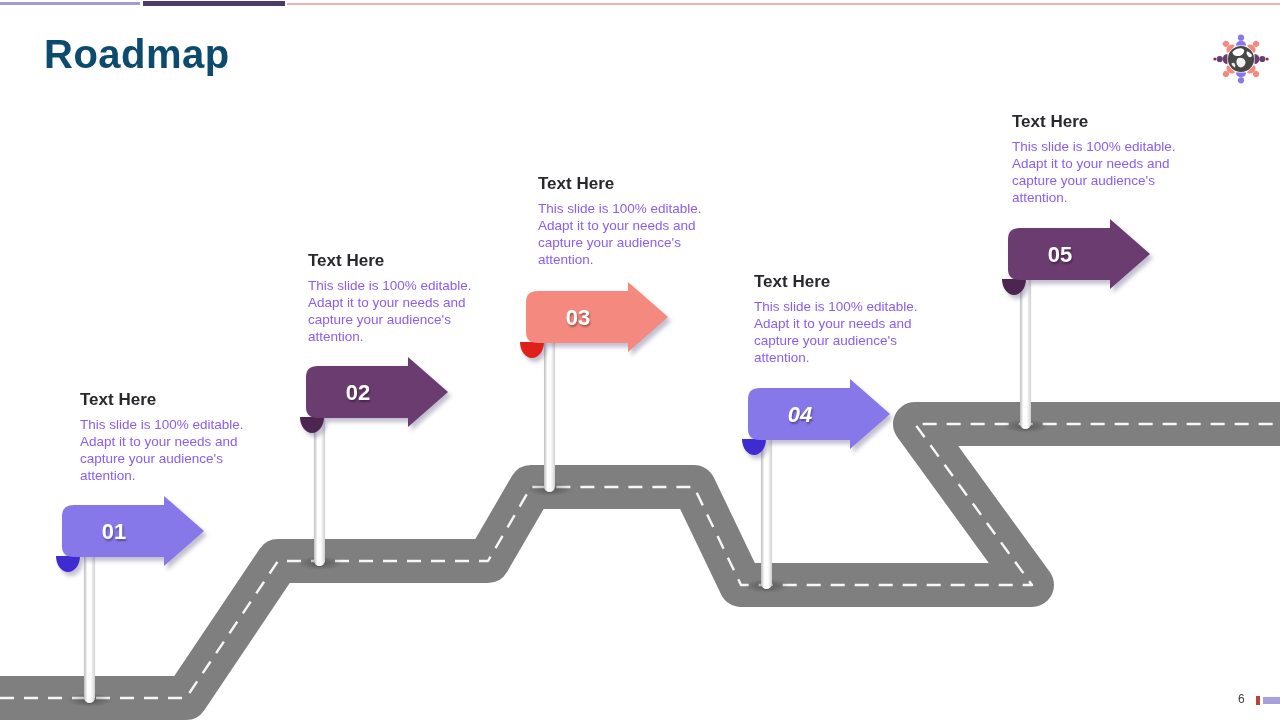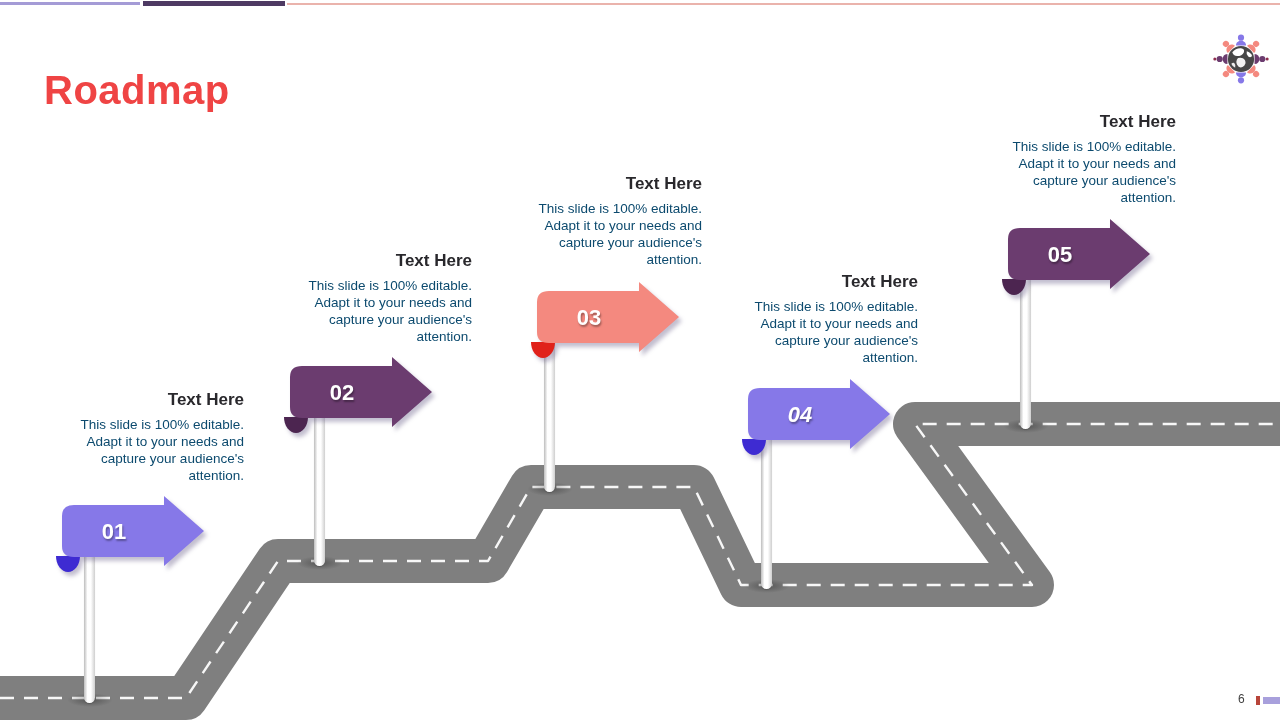--- a/index.html
+++ b/index.html
@@ -13,23 +13,22 @@
   }
   
   .bar { position:absolute; }
   .bar-left  { left:0;   top:2px; width:140px; height:3px; }
   .bar-mid   { left:143px; top:1px; width:142px; height:5px; }
   .bar-right { left:287px; top:3px; width:993px; height:2px; }
 
   
   .slide-title {
     position:absolute; left:44px; top:32px;
-    font-size:40px; font-weight:bold; color:#ef4444;
+    font-size:40px; font-weight:bold; color:#0c4a6e;
     letter-spacing:0.5px;
-    margin-top:36px;
   }
 
   
   .logo { position:absolute; left:1210px; top:28px; width:62px; height:62px; }
 
   
   .road-svg { position:absolute; left:0; top:0; width:1280px; height:720px; }
 
   
   .pole {
@@ -51,37 +50,37 @@
   .fs-01 { left:67px;  top:693px; }
   .fs-02 { left:297px; top:556px; }
   .fs-03 { left:527px; top:482px; }
   .fs-04 { left:744px; top:579px; }
   .fs-05 { left:1003px;top:419px; }
 
   
   .sign { position:absolute; width:160px; height:84px; }
   .sign svg { filter:drop-shadow(3px 4px 2px rgba(95,85,130,0.38)); }
   .sign-01 { left:52px;  top:492px; }
-  .sign-02 { left:280px; top:353px; }
-  .sign-03 { left:527px; top:278px;text-align:center; }
+  .sign-02 { left:296px; top:353px; }
+  .sign-03 { left:516px; top:278px;text-align:center; }
   .sign-04 { left:738px; top:375px;font-style:italic; }
   .sign-05 { left:998px; top:215px; }
   .sign-number {
     font-family:"Liberation Sans", sans-serif;
     font-weight:bold; font-size:22px; fill:#ffffff;
   }
 
   
-  .text-block { position:absolute; width:164px;text-align:right; }
+  .text-block { position:absolute; width:164px; }
   .text-block h3 {
     font-size:17px; font-weight:bold; color:#29282c;
     margin-bottom:6px;
   }
   .text-block p {
-    font-size:13.5px; color:#0c4a6e; line-height:1.26;
+    font-size:13.5px; color:#8b5cf6; line-height:1.26;
   }
   .tb-01 { left:80px;  top:390px; }
   .tb-02 { left:308px; top:251px; }
   .tb-03 { left:538px; top:174px; }
   .tb-04 { left:754px; top:272px; }
   .tb-05 { left:1012px;top:112px; }
 
   
   .page-number {
     position:absolute; left:1238px; top:692px;

